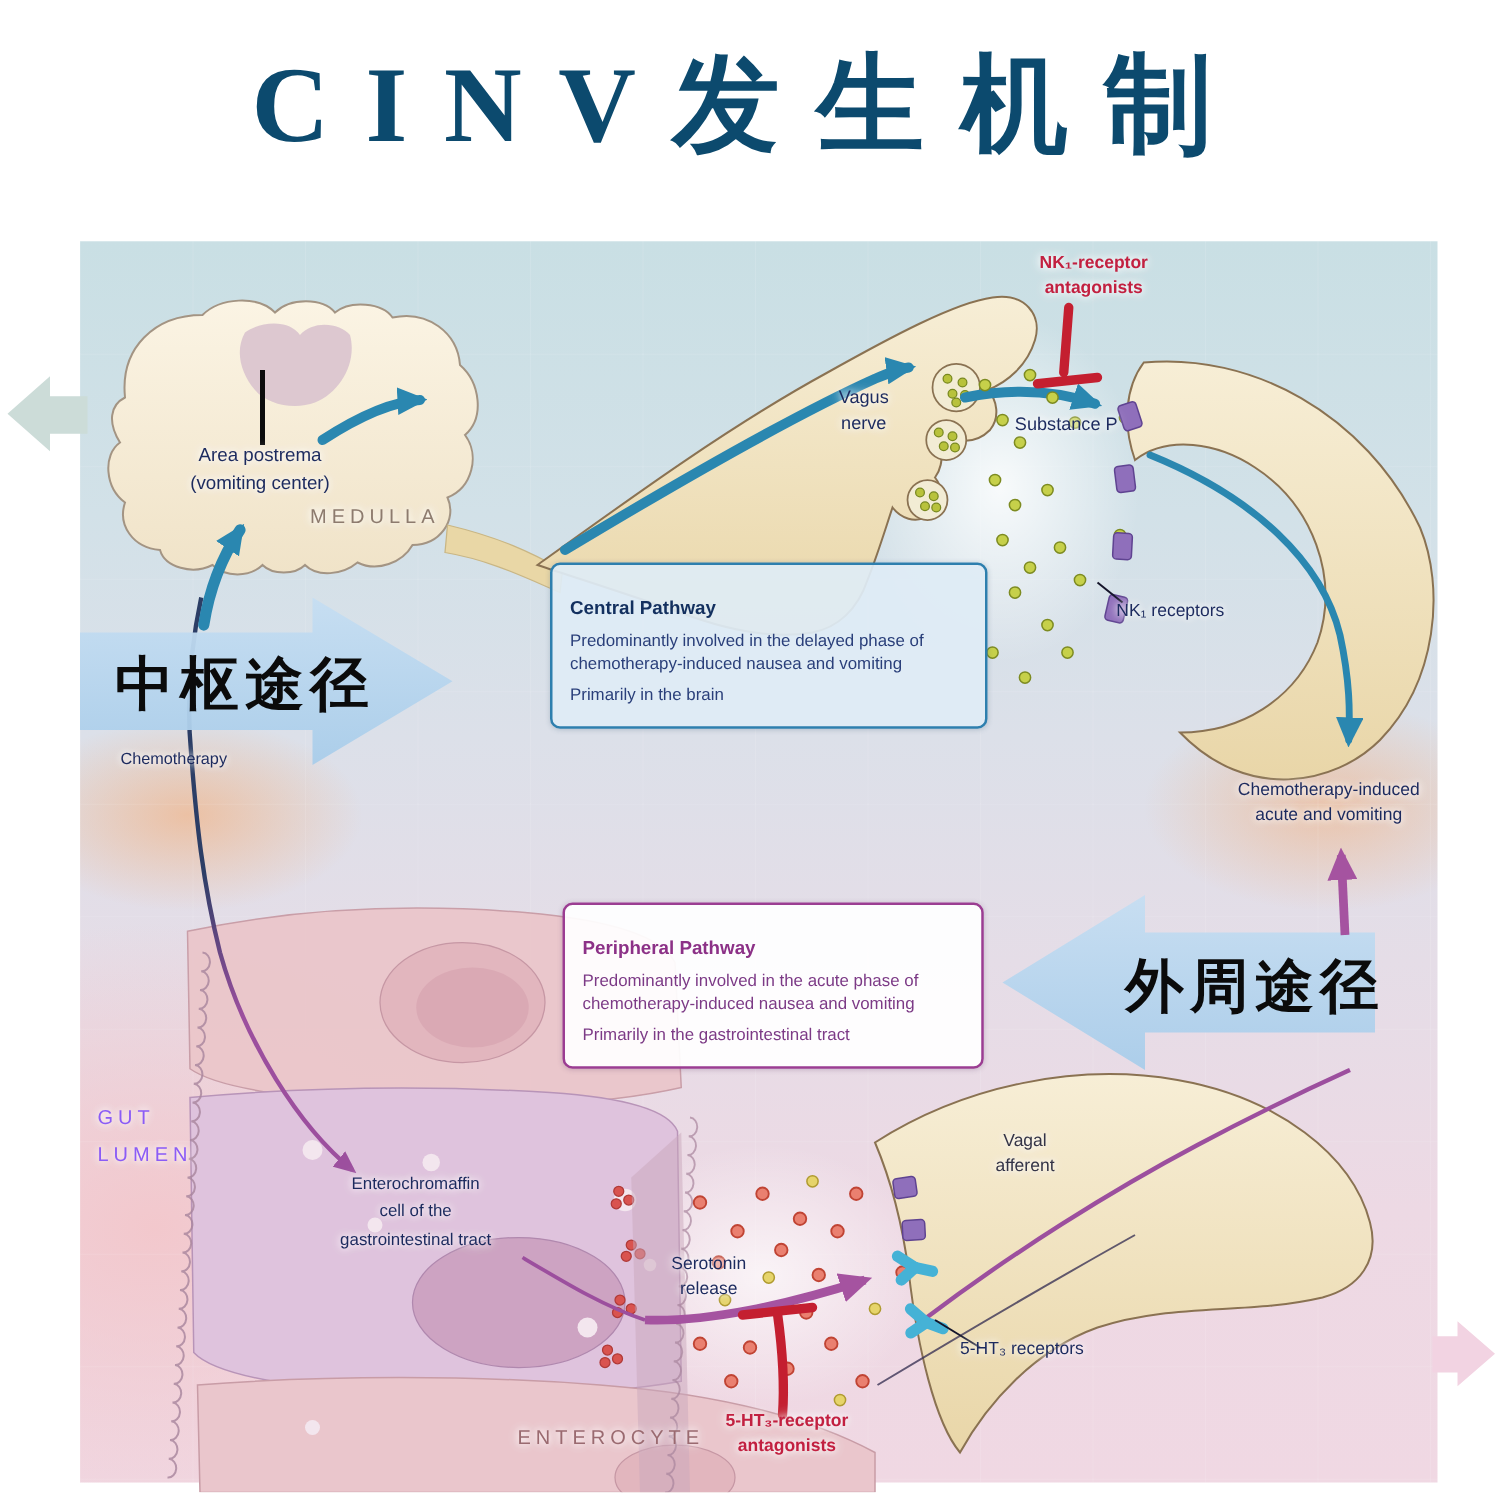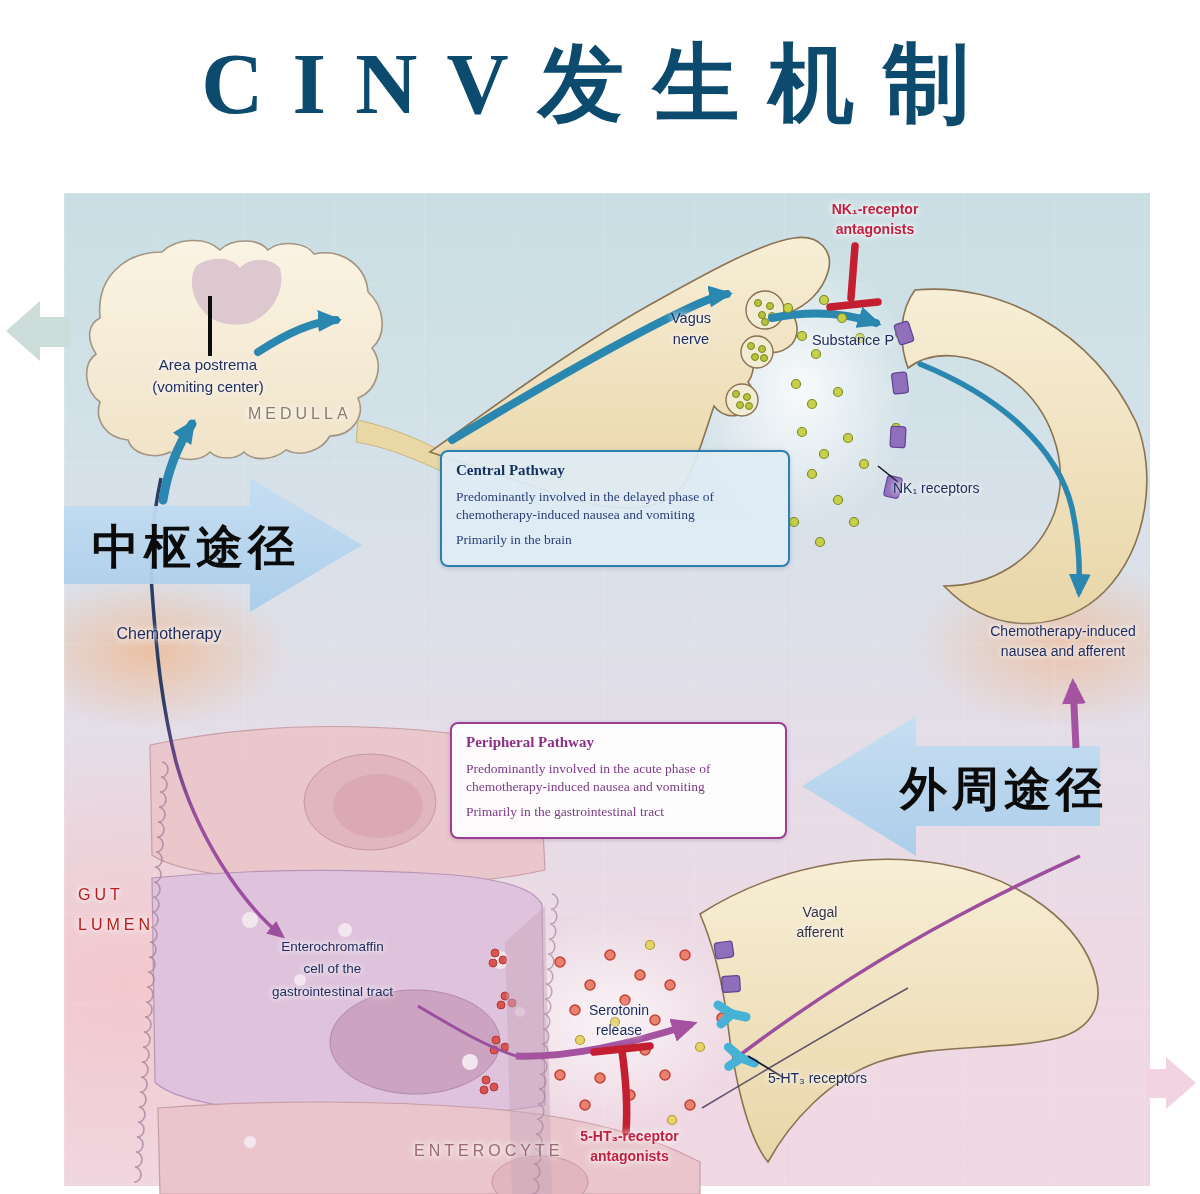--- a/index.html
+++ b/index.html
@@ -22,22 +22,22 @@
     background-size:90px 90px;pointer-events:none;}
   #art{position:absolute;left:0;top:0;width:1200px;height:1194px;z-index:2;pointer-events:none;}
   .lbl{position:absolute;z-index:3;white-space:pre-line;text-align:center;color:#1c2a5e;
        font-size:14px;line-height:1.45;
        text-shadow:0 0 5px rgba(255,255,255,.95),0 0 9px rgba(255,255,255,.8),0 0 14px rgba(255,255,255,.6);}
   .lbl.left{text-align:left;}
   .red{color:#c22040;font-weight:700;}
   .cn{position:absolute;z-index:3;font-size:47px;font-weight:700;color:#0b0b0b;
       letter-spacing:5px;white-space:nowrap;}
   .caps{letter-spacing:4px;font-size:16px;}
-  .pathway-box{position:absolute;z-index:3;border-radius:8px;padding:10px 14px 8px;
-               font-family:Liberation Serif, serif;}
+  .pathway-box{position:absolute;z-index:3;border-radius:8px;padding:26px 14px 8px;
+               font-family:Liberation Sans, sans-serif;}
   .pathway-box h4{margin:0 0 9px;font-size:15px;font-weight:700;}
   .pathway-box p{margin:0 0 8px;font-size:13.5px;line-height:1.3;}
   #central-box{left:440px;top:450px;width:318px;border:2.5px solid #2e7fae;
                background:rgba(223,236,245,.93);box-shadow:0 1px 4px rgba(60,90,120,.25);}
   #central-box h4{color:#13305f;}
   #central-box p{color:#2a3f7a;}
   #peripheral-box{left:450px;top:722px;width:305px;border:2.5px solid #9b3d92;
                   background:rgba(255,255,255,.93);box-shadow:0 1px 4px rgba(100,60,110,.25);}
   #peripheral-box h4{color:#8c3187;}
   #peripheral-box p{color:#7c3a86;}
@@ -287,29 +287,29 @@
 
   <div class="lbl" style="left:118px;top:354px;width:180px;font-size:15px;">Area postrema
 (vomiting center)</div>
   <div class="lbl caps" style="left:248px;top:402px;width:120px;color:#8d7b6e;text-align:left;">MEDULLA</div>
   <div class="lbl" style="left:648px;top:308px;width:86px;font-size:14.5px;">Vagus
 nerve</div>
   <div class="lbl red" style="left:812px;top:199px;width:126px;">NK₁-receptor
 antagonists</div>
   <div class="lbl" style="left:798px;top:330px;width:110px;font-size:14.5px;">Substance P</div>
   <div class="lbl left" style="left:893px;top:478px;width:120px;">NK₁ receptors</div>
-  <div class="lbl" style="left:84px;top:622px;width:110px;font-size:16px;margin-left:30px;">Chemotherapy</div>
+  <div class="lbl" style="left:84px;top:598px;width:110px;font-size:13px;">Chemotherapy</div>
   <div class="lbl" style="left:978px;top:621px;width:170px;">Chemotherapy-induced
-nausea and afferent</div>
-  <div class="lbl caps" style="left:78px;top:880px;width:70px;color:#b91c1c;line-height:1.9;text-align:left;">GUT
+acute and vomiting</div>
+  <div class="lbl caps" style="left:78px;top:880px;width:70px;color:#8b5cf6;line-height:1.9;text-align:left;">GUT
 LUMEN</div>
   <div class="lbl" style="left:250px;top:936px;width:165px;font-size:13.5px;line-height:1.65;">Enterochromaffin
 cell of the
 gastrointestinal tract</div>
-  <div class="lbl" style="left:576px;top:1000px;width:86px;">Serotonin
+  <div class="lbl" style="left:524px;top:1000px;width:86px;">Serotonin
 release</div>
   <div class="lbl red" style="left:562px;top:1126px;width:135px;">5-HT₃-receptor
 antagonists</div>
   <div class="lbl left" style="left:768px;top:1068px;width:130px;">5-HT₃ receptors</div>
   <div class="lbl" style="left:780px;top:902px;width:80px;color:#343447;">Vagal
 afferent</div>
   <div class="lbl caps" style="left:366px;top:1139px;width:130px;color:#9a6a70;text-align:left;margin-left:48px;">ENTEROCYTE</div>
 
   <div class="cn" style="left:92px;top:516px;">中枢途径</div>
   <div class="cn" style="left:900px;top:758px;">外周途径</div>

